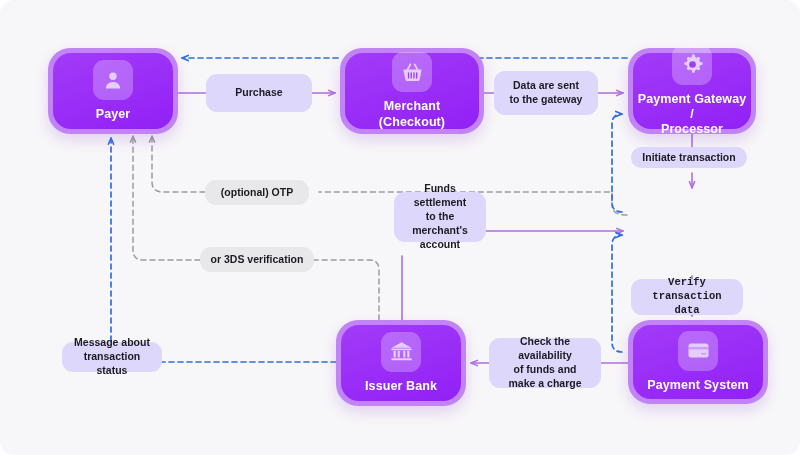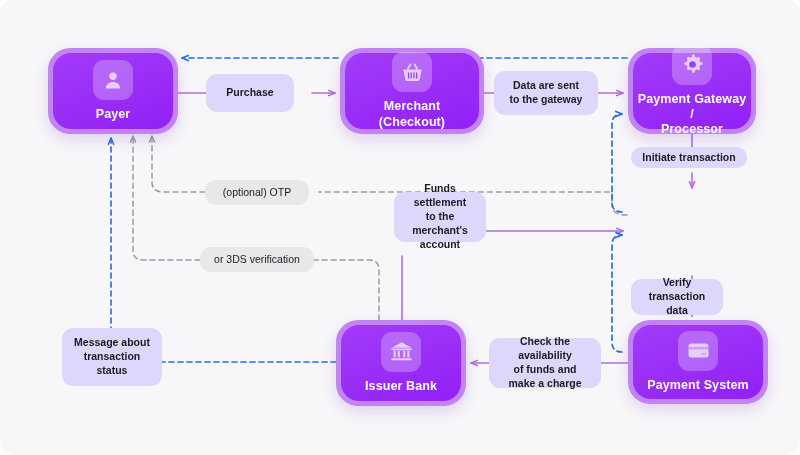--- a/index.html
+++ b/index.html
@@ -84,21 +84,21 @@
     text-align: center;
     box-sizing: border-box;
     font-size: 10.5px;
     line-height: 1.32;
     color: #1b1b22;
     font-weight: bold;
     white-space: pre-line;
     padding: 4px 8px;
   }
   .elabel.violet { background: #ddd7fb; }
-  .elabel.grey   { background: #e8e8ea; font-weight: normal; }
+  .elabel.grey   { background: #e8e8ea; font-weight: bold; }
 </style>
 </head>
 <body>
 
 <div id="canvas">
 
   <svg id="wires" viewBox="0 0 800 455" xmlns="http://www.w3.org/2000/svg">
     <defs>
       <marker id="ah-violet" markerWidth="9" markerHeight="9" refX="7.4" refY="3.6" orient="auto" markerUnits="userSpaceOnUse">
         <path d="M1,1 L7.4,3.6 L1,6.2" fill="none" stroke="#b06fe0" stroke-width="1.5" stroke-linecap="round" stroke-linejoin="round"></path>
@@ -221,38 +221,38 @@
             <rect x="13.6" y="11.4" width="2.1" height="6.3"></rect>
             <rect x="17.5" y="11.4" width="2.1" height="6.3"></rect>
           </g>
           <rect x="2.2" y="18.4" width="19.6" height="2" rx="0.8" fill="#e4cffb"></rect>
         </svg>
       </div>
       <div class="node-label">Issuer Bank</div>
     </div>
   </div>
 
-  <div class="elabel violet" style="left:206px; top:74px; width:88px; height:38px;">Purchase</div>
+  <div class="elabel violet" style="left:206px; top:74px; width:106px; height:38px;">Purchase</div>
 
   <div class="elabel violet" style="left:494px; top:71px; width:104px; height:44px;">Data are sent
 to the gateway</div>
 
   <div class="elabel violet" style="left:631px; top:147px; width:116px; height:21px;">Initiate transaction</div>
 
-  <div class="elabel violet" style="left:631px; top:279px; width:92px; height:36px;">Verify
+  <div class="elabel violet" style="left:631px; top:279px; width:112px; height:36px;font-family:Liberation Mono, monospace;">Verify
 transaction data</div>
 
   <div class="elabel violet" style="left:489px; top:338px; width:112px; height:50px;">Check the availability
 of funds and
 make a charge</div>
 
   <div class="elabel violet" style="left:350px; top:192px; width:92px; height:50px;margin-left:44px;">Funds settlement
 to the merchant's
 account</div>
 
-  <div class="elabel violet" style="left:62px; top:328px; width:100px; height:58px;">Message about
+  <div class="elabel violet" style="left:62px; top:342px; width:100px; height:30px;">Message about
 transaction status</div>
 
   <div class="elabel grey" style="left:205px; top:180px; width:104px; height:25px;">(optional) OTP</div>
 
   <div class="elabel grey" style="left:200px; top:247px; width:114px; height:25px;">or 3DS verification</div>
 
 </div>
 
 </body></html>

